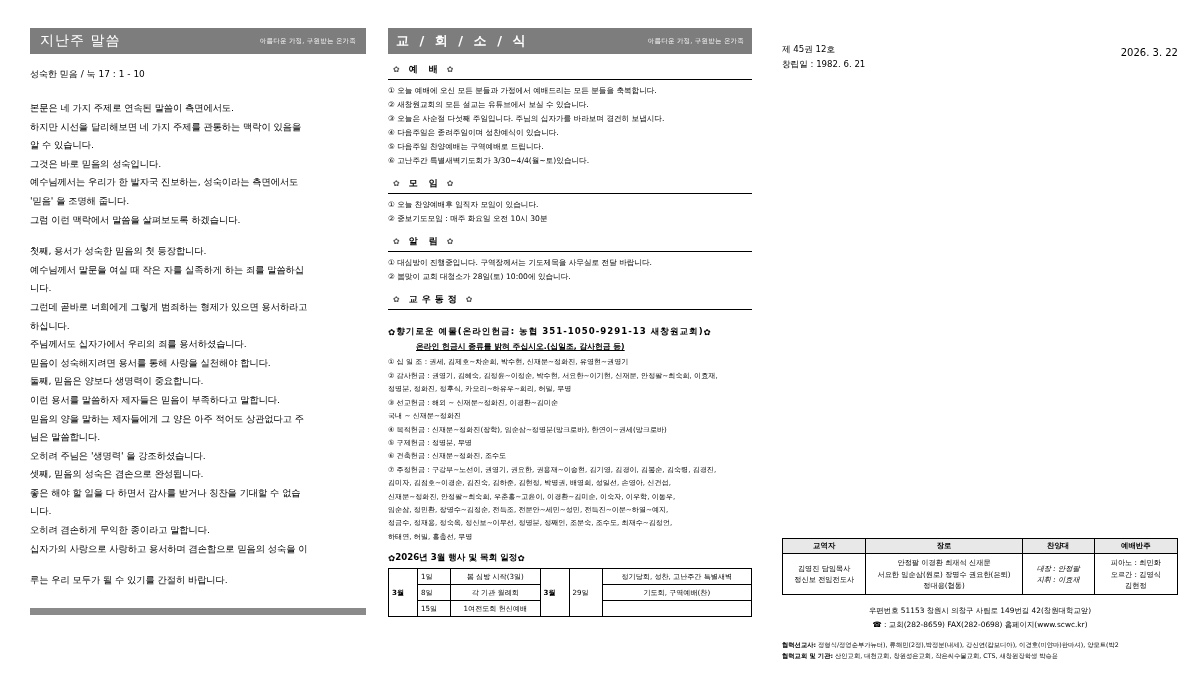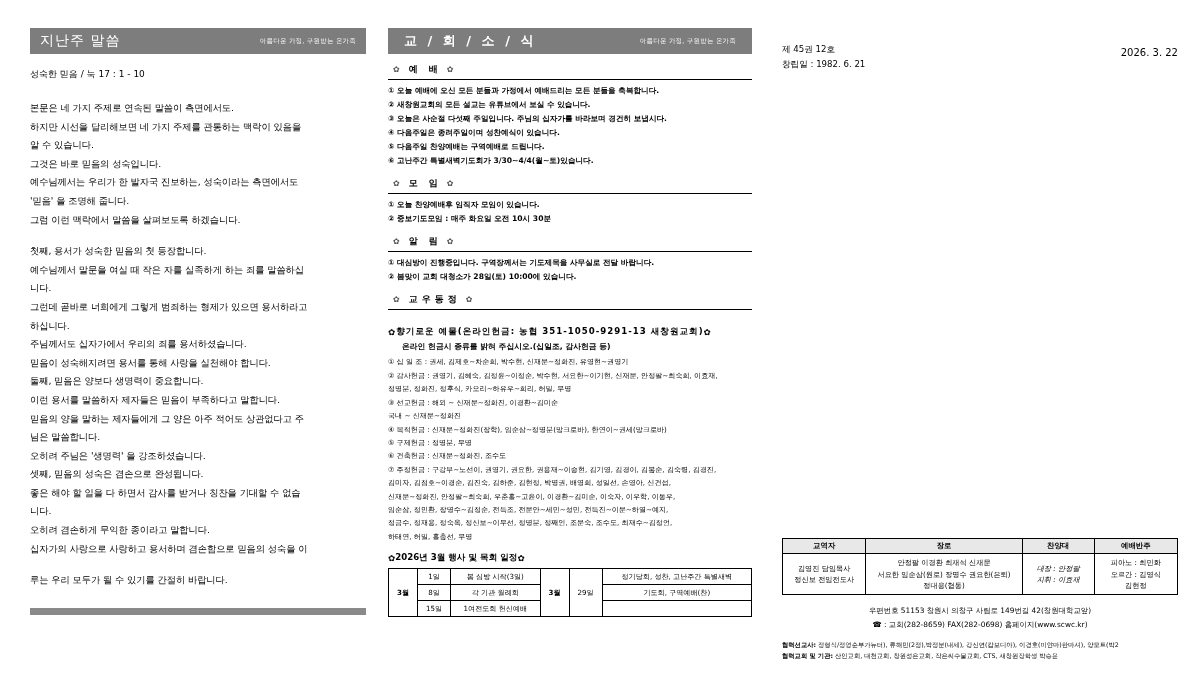--- a/index.html
+++ b/index.html
@@ -80,21 +80,21 @@
     box-sizing: border-box;
     padding: 0 12px 0 12px;
   }
   .banner2 {
     background: #7d7d7d;
     color: #fff;
     height: 26px;
     display: flex;
     align-items: center;
     justify-content: space-between;
-    padding: 0 16px;
+    padding: 0 8px;
     box-sizing: border-box;
   }
   .banner2-title {
     font-size: 13px;
     font-weight: bold;
     letter-spacing: 3px;
   }
   .sec {
     margin-top: 9px;
   }
@@ -118,33 +118,33 @@
   }
   .sec ol {
     margin: 0;
     padding: 0;
     list-style: none;
     font-size: 7.6px;
     line-height: 1.85;
   }
   .sec ol li {
     padding-left: 0;
-    font-weight: bold;
   }
   .sec-head2 {
     display: flex;
     align-items: center;
     font-size: 8.6px;
     font-weight: bold;
     letter-spacing: 1px;
   }
   .offering-sub {
     font-size: 7.8px;
     font-weight: bold;
-    margin: 3px 0 4px 14px;
+    margin: 3px 0 4px 28px;
+    text-decoration: underline;
   }
   .offer-list {
     font-size: 7.1px;
     line-height: 1.75;
     list-style: none;
     margin: 0;
     padding: 0;
   }
   .offer-list li {
     margin-bottom: 1px;
@@ -157,21 +157,20 @@
     align-items: center;
   }
   table.sched {
     border-collapse: collapse;
     width: 100%;
     font-size: 7.1px;
   }
   table.sched td {
     border: 1px solid #000;
     padding: 2px 3px;
-    text-align: center;
     height: 11px;
   }
   table.sched td.month {
     width: 22px;
     font-weight: bold;
   }
   table.sched td.day {
     width: 26px;
   }
   table.sched td.ev {

